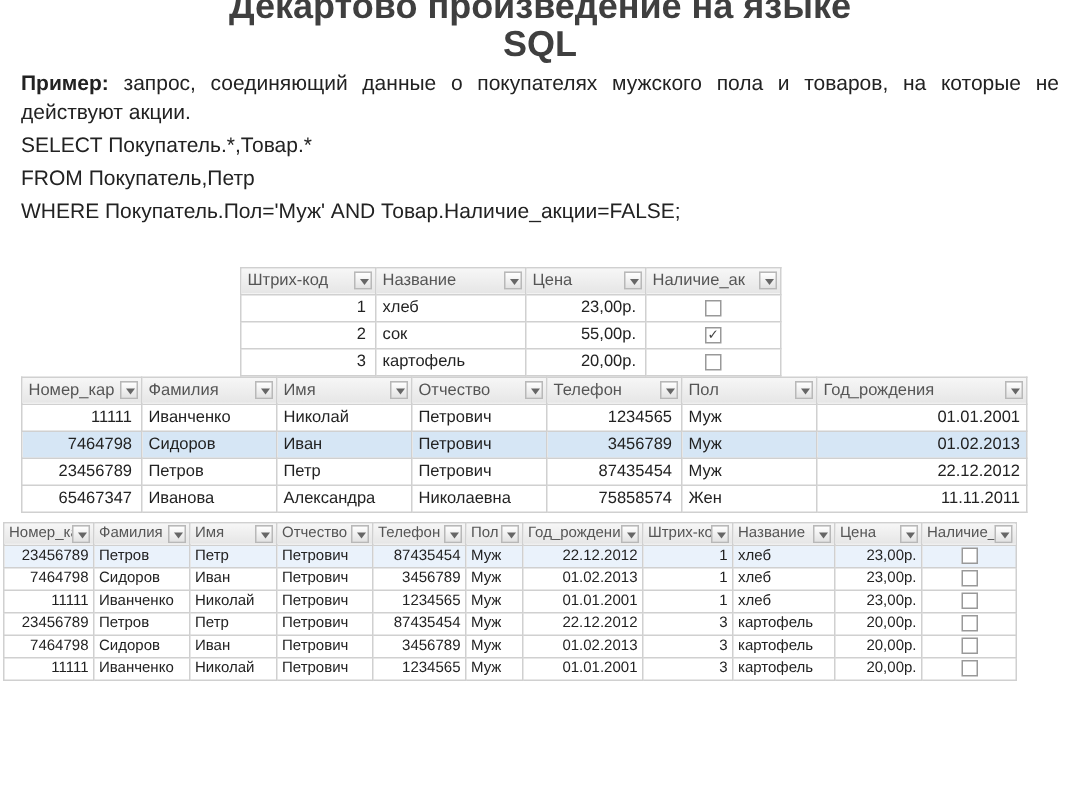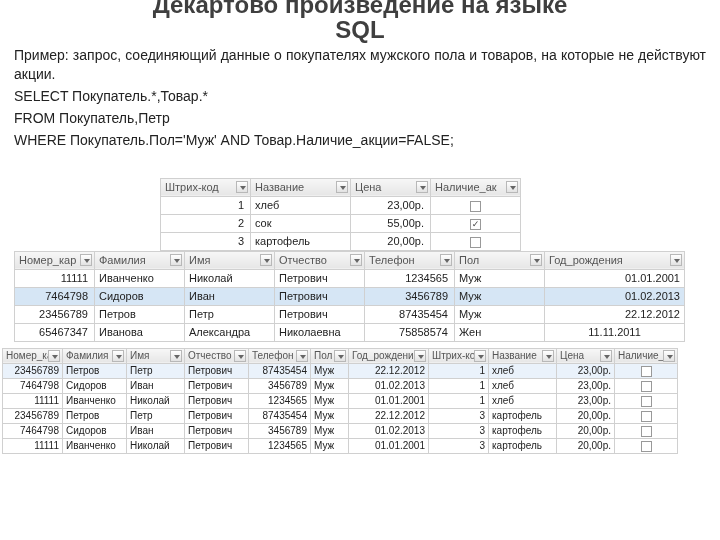--- a/index.html
+++ b/index.html
@@ -21,21 +21,21 @@
     margin: -8px 0 4px 0;
     line-height: 1.05;
   }
   .desc-block {
     padding: 0 14px;
     font-size: 14px;
     color: #222;
   }
   .desc-block p { margin: 3px 0; line-height: 1.35; }
   .desc-block .intro { text-align: justify; }
-  .desc-block .intro b { font-weight: 400; }
+  .desc-block .intro b { font-weight: 700; }
 
   table { border-collapse: collapse; table-layout: fixed; }
   th, td {
     border: 1px solid #d0d0d0;
     padding: 2px 4px;
     white-space: nowrap;
     overflow: hidden;
     font-size: 11px;
     height: 18px;
     vertical-align: middle;
@@ -196,21 +196,21 @@
         <td>Муж</td>
         <td style="text-align: right;">22.12.2012</td>
       </tr>
       <tr>
         <td class="num">65467347</td>
         <td>Иванова</td>
         <td>Александра</td>
         <td>Николаевна</td>
         <td class="num">75858574</td>
         <td>Жен</td>
-        <td style="text-align: center;">11.11.2011</td>
+        <td style="text-align: right;">11.11.2011</td>
       </tr>
     </tbody>
 </table>
 
 <table class="t3">
   <colgroup>
     <col style="width:60px">
       <col style="width:64px">
       <col style="width:58px">
       <col style="width:64px">

